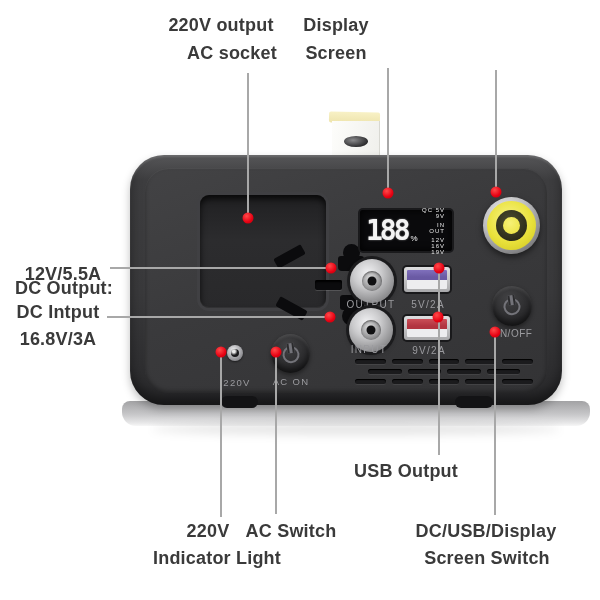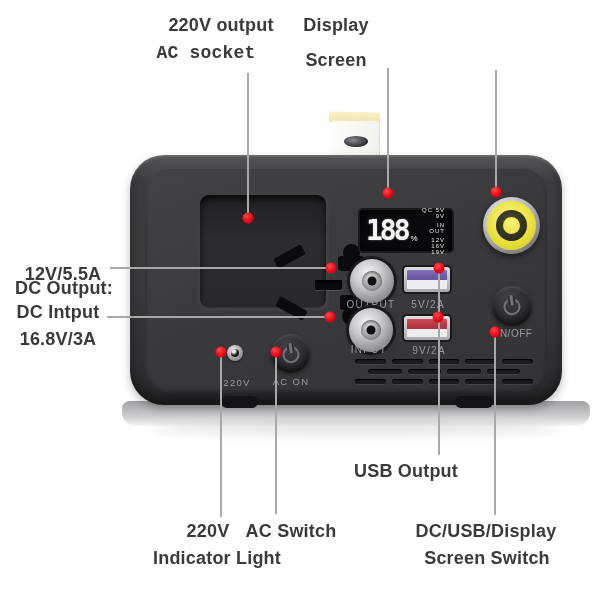--- a/index.html
+++ b/index.html
@@ -143,23 +143,23 @@
     background:linear-gradient(100deg,#fdfdfb,#f0f0ec);border-right:1.5px solid #d8d8d2;}
   .handle-hole{position:absolute;left:344px;top:136px;width:24px;height:11px;border-radius:50%;z-index:1;
     background:radial-gradient(ellipse at 38% 38%, #8a8a8c, #2d2d2f 70%);}
 </style>
 </head>
 <body>
 
 <div class="stage">
 
   <div class="note" style="left:221px;top:15px;">220V output</div>
-  <div class="note" style="left:206px;top:43px;font-family:Liberation Mono, monospace;">AC socket</div>
+  <div class="note" style="left:232px;top:43px;">AC socket</div>
   <div class="note" style="left:336px;top:15px;">Display</div>
-  <div class="note" style="left:336px;top:50px;">Screen</div>
+  <div class="note" style="left:336px;top:43px;">Screen</div>
 
   <div class="note" style="left:64px;top:230px;margin-top:48px;">DC Output:</div>
   <div class="note" style="left:63px;top:264px;">12V/5.5A</div>
   <div class="note" style="left:58px;top:302px;">DC Intput</div>
   <div class="note" style="left:58px;top:329px;">16.8V/3A</div>
 
   <div class="note" style="left:406px;top:461px;">USB Output</div>
   <div class="note" style="left:208px;top:521px;">220V</div>
   <div class="note" style="left:291px;top:521px;">AC Switch</div>
   <div class="note" style="left:217px;top:548px;">Indicator Light</div>

